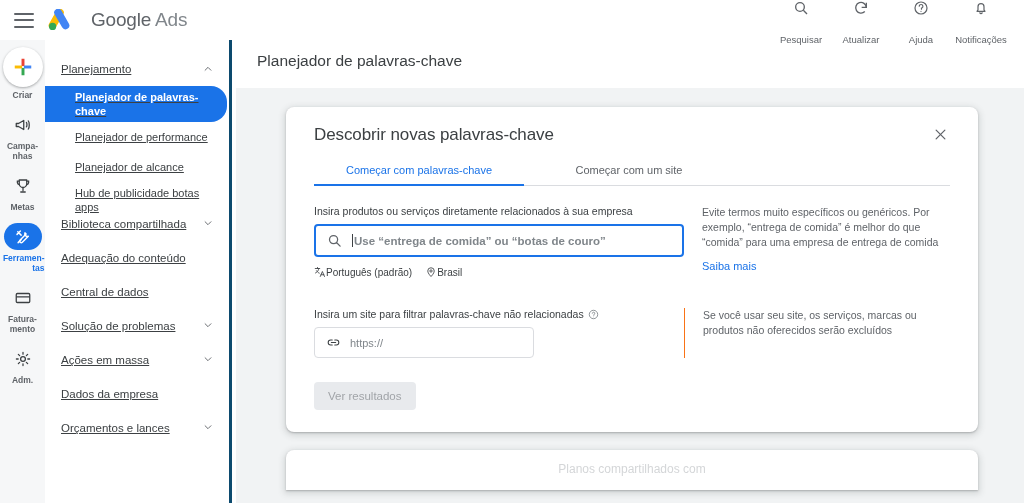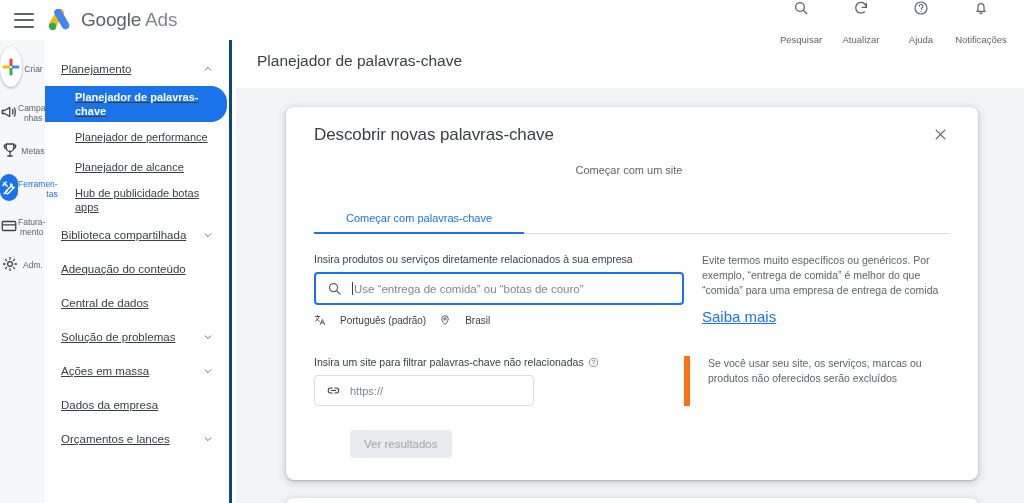--- a/index.html
+++ b/index.html
@@ -13,41 +13,41 @@
   #app { position: relative; width: 1024px; height: 503px; background: #ffffff; }
 
   
   .topbar {
     position: absolute; top: 0; left: 0; width: 1024px; height: 40px;
     background: #ffffff; display: flex; align-items: center; z-index: 30;
   }
   .hamburger { width: 20px; height: 15px; margin-left: 14px; margin-right: 12px;
     display: flex; flex-direction: column; justify-content: space-between; cursor: pointer; }
   .hamburger span { display: block; height: 2px; width: 20px; background: #5f6368; border-radius: 1px; }
-  .brand { display: flex; align-items: center; gap: 9px; }
+  .brand { display: flex; align-items: center; gap: 19px; }
   .brand-text { font-size: 19px; letter-spacing: -0.2px; }
   .brand-text .g { color: #5f6368; font-weight: 400; }
   .brand-text .a { color: #80868b; font-weight: 400; }
 
   .top-actions { margin-left: auto; display: flex; align-items: flex-start; padding-right: 14px; gap: 2px; }
   .top-action {
     width: 58px; display: flex; flex-direction: column; align-items: center;
     gap: 17px; cursor: pointer; padding-top: 3px;
   }
   .top-action .ico { height: 18px; display: flex; align-items: center; justify-content: center; }
   .top-action .lbl { font-size: 9.5px; color: #5f6368; white-space: nowrap; }
 
   
   .rail {
     position: absolute; top: 40px; left: 0; width: 45px; height: 463px;
     background: #f6f7f8; display: flex; flex-direction: column; align-items: center;
     padding-top: 7px; z-index: 20;
   }
-  .rail-item { width: 45px; display: flex; align-items: center;
-    margin-bottom: 11px; cursor: pointer; }
+  .rail-item { width: 45px; display: flex; flex-direction: column; align-items: center;
+    margin-bottom: 11px; cursor: pointer; font-weight: bold; }
   .rail-pill {
     width: 38px; height: 27px; border-radius: 14px; display: flex;
     align-items: center; justify-content: center;
   }
   .rail-pill.create { width: 40px; height: 40px; border-radius: 50%; background: #fff;
     box-shadow: 0 1px 3px rgba(60,64,67,.3), 0 1px 2px rgba(60,64,67,.15); }
   .rail-pill.active { background: #1a73e8; }
   .rail-lbl { font-size: 8.5px; line-height: 10px; text-align: center; color: #5f6368;
     margin-top: 3px; width: 44px; }
   .rail-lbl.active { color: #1a73e8; text-align: right; }
@@ -64,21 +64,21 @@
   }
   .nav-group .gname { flex: 1; }
   .nav-item {
     display: flex; align-items: center; min-height: 30px;
     padding: 4px 14px 4px 30px; font-size: 11px; color: #3c4043;
     line-height: 14px; cursor: pointer; border-radius: 0 16px 16px 0;
     margin-right: 2px;
   }
   .nav-item.selected { background: #1a73e8; color: #ffffff; font-weight: bold; }
   .nav-plain {
-    display: flex; align-items: center; padding: 0 16px; height: 34px;
+    display: flex; padding: 0 16px; height: 34px;
     font-size: 11.5px; color: #3c4043; cursor: pointer;
   }
   .nav-plain .gname { flex: 1; }
   .chev { width: 10px; height: 10px; flex: none; }
 
   
   .main {
     position: absolute; top: 40px; left: 232px; width: 792px; height: 463px;
     background: #ffffff; overflow: hidden;
   }
@@ -97,63 +97,63 @@
   }
   .modal-head { display: flex; align-items: flex-start; }
   .modal-title { font-size: 17px; color: #3c4043; font-weight: 400; letter-spacing: -0.1px; }
   .close-btn { margin-left: auto; cursor: pointer; padding: 2px; }
 
   .tabs { display: flex; border-bottom: 1px solid #dadce0; margin-top: 10px; }
   .tab {
     font-size: 11px; color: #5f6368; padding: 6px 2px 9px 2px;
     width: 210px; text-align: center; cursor: pointer; position: relative;
   }
-  .tab.active { color: #1a73e8; margin-top: 48px; }
+  .tab.active { color: #1a73e8; }
   .tab.active::after {
     content: ""; position: absolute; left: 0; right: 0; bottom: -1px;
     height: 2px; background: #1a73e8;
   }
 
   .modal-body { display: flex; padding-top: 19px; }
   .body-left { width: 370px; }
   .body-right { flex: 1; padding-left: 18px; }
 
   .field-label { font-size: 10.5px; color: #3c4043; margin-bottom: 7px; display: flex; align-items: center; gap: 4px; }
 
   .search-box {
     display: flex; align-items: center; height: 33px;
     border: 2px solid #1a73e8; border-radius: 4px; padding: 0 11px; gap: 10px;
     background: #fff;
+    font-weight: bold;
   }
   .search-placeholder { font-size: 11.5px; color: #80868b; position: relative; }
   .caret {
     display: inline-block; width: 1px; height: 13px; background: #3c4043;
     vertical-align: -2px; margin-right: 1px;
   }
   .chips { display: flex; align-items: center; gap: 13px; margin-top: 9px; }
-  .chip { display: flex; align-items: center; gap: 14px; font-size: 10px; color: #3c4043; cursor: pointer; }
+  .chip { display: flex; align-items: center; gap: 0; font-size: 10px; color: #3c4043; cursor: pointer; }
 
   .helper { font-size: 10.5px; color: #5f6368; line-height: 15px; }
-  .link { font-size: 15px; color: #1a73e8; text-decoration: underline; display: inline-block; margin-top: 10px; cursor: pointer; }
+  .link { font-size: 11px; color: #1a73e8; display: inline-block; margin-top: 10px; cursor: pointer; }
 
   .site-box {
     display: flex; align-items: center; height: 31px;
     border: 1px solid #dadce0; border-radius: 4px; padding: 0 11px; gap: 9px;
     width: 220px; background: #fff;
   }
   .site-placeholder { font-size: 11px; color: #80868b; }
 
-  .right-divider { border-left: 6px solid #f97316; }
+  .right-divider { border-left: 1px solid #f97316; }
 
   .btn-row { padding: 24px 0 22px 0; }
   .btn-disabled {
     display: inline-block; background: #e8eaed; color: #a1a4a8;
     font-size: 11.5px; border-radius: 4px; padding: 8px 14px; border: none;
     cursor: default;
-    margin-left: 36px;
   }
 
   .lower-card {
     margin: 18px auto 0 auto; width: 692px; background: #fff; border-radius: 8px 8px 0 0;
     box-shadow: 0 1px 2px rgba(60,64,67,.3), 0 2px 6px 2px rgba(60,64,67,.15);
     height: 40px; padding-top: 12px; overflow: hidden;
   }
   .lower-title { font-size: 12px; color: #d4d6d8; text-align: center; }
   .svgico { display: block; }
 </style>

